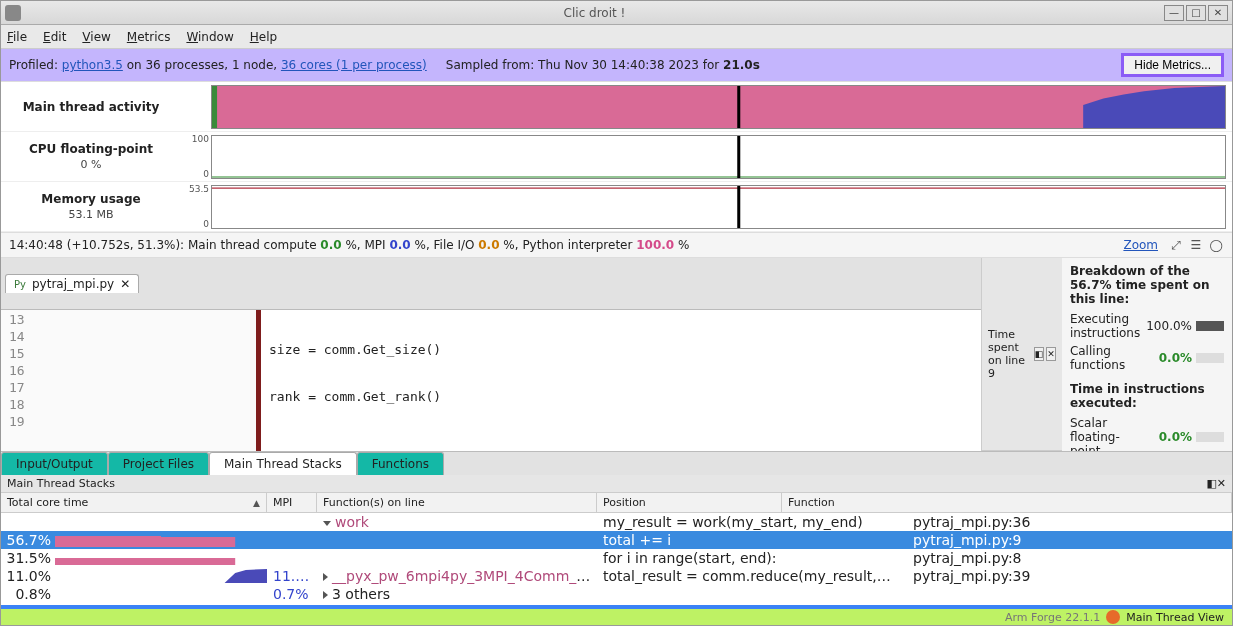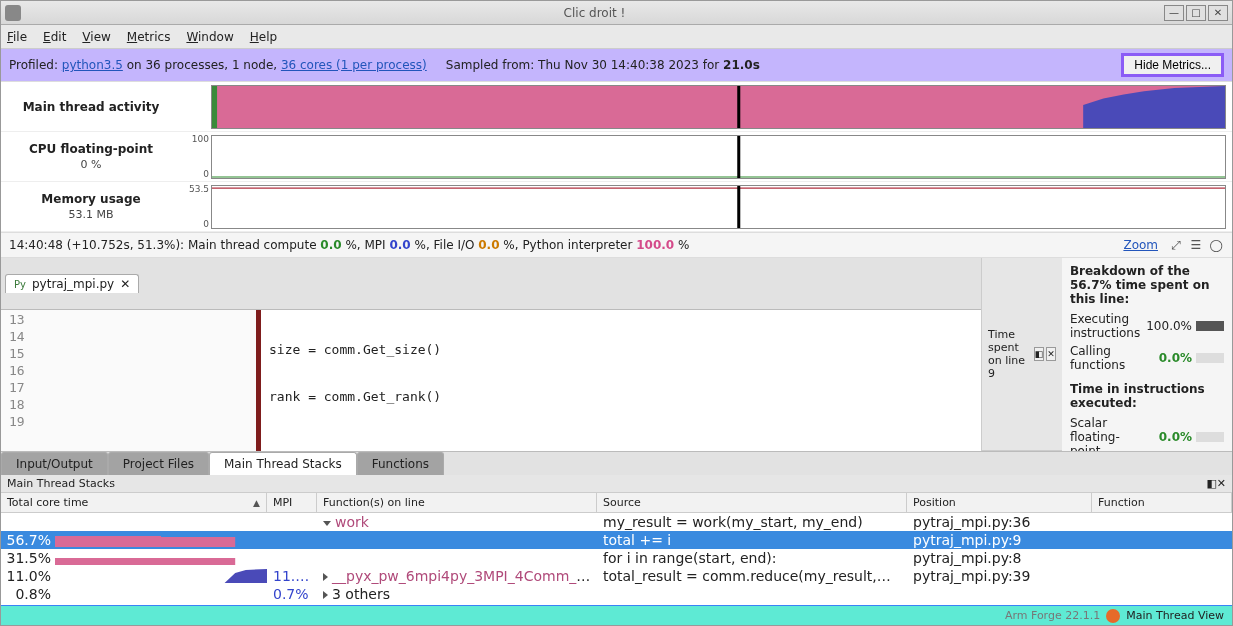--- a/index.html
+++ b/index.html
@@ -46,21 +46,21 @@
 .sidehead .spacer { flex: 1; }
 .sidehead .sbtn { width: 14px; height: 14px; border: 1px solid #999; margin-left: 2px; font-size: 9px; display: flex; align-items: center; justify-content: center; background: #f0f0f0; }
 .sidebody { padding: 6px 8px; font-size: 12px; overflow: hidden; }
 .sidebody .bold { font-weight: bold; margin-bottom: 4px; }
 .brow { display: flex; align-items: center; padding: 2px 0; }
 .brow .blabel { flex: 1; }
 .brow .bval { width: 46px; text-align: right; }
 .brow .bbar { width: 28px; height: 10px; margin-left: 4px; background: #ddd; position: relative; }
 .brow .bbar .fill { position: absolute; left: 0; top: 0; bottom: 0; background: #555; }
 .bottomtabs { display: flex; background: #e2e2e2; border-top: 1px solid #bbb; }
-.btab { padding: 4px 14px; border: 1px solid #aaa; border-bottom: none; background: #a3a3a3; margin-right: 0; cursor: pointer; border-radius: 3px 3px 0 0; }
+.btab { padding: 4px 14px; border: 1px solid #aaa; border-bottom: none; background: #14b8a6; margin-right: 0; cursor: pointer; border-radius: 3px 3px 0 0; }
 .btab.active { background: #fff; font-weight: 500; }
 .stackpanel { background: #fff; display: flex; flex-direction: column; height: 130px; }
 .stackhead { padding: 2px 6px; background: #e6e6e6; border-bottom: 1px solid #ccc; display: flex; align-items: center; font-size: 11px; }
 .stackhead .spacer { flex: 1; }
 .colhead { display: flex; background: #f2f2f2; border-bottom: 1px solid #ccc; font-size: 11px; }
 .colhead div { padding: 3px 6px; border-right: 1px solid #ccc; }
 .c1 { width: 266px; display: flex; align-items: center; }
 .c2 { width: 50px; }
 .c3 { width: 280px; }
 .c4 { width: 310px; }
@@ -69,21 +69,21 @@
 .rows { overflow: hidden; font-size: 14px; }
 .row { display: flex; height: 18px; align-items: center; }
 .row.sel { background: #3a8adf; color: #fff; }
 .row > div { padding: 0 6px; overflow: hidden; white-space: nowrap; text-overflow: ellipsis; }
 .row .c1 { display: flex; align-items: center; gap: 0; padding: 0; }
 .pct { width: 54px; text-align: right; padding-right: 4px; }
 .spark { flex: 1; height: 14px; position: relative; }
 .funclink { color: #b04a7a; }
 .tri { display: inline-block; width: 0; height: 0; border-left: 4px solid transparent; border-right: 4px solid transparent; border-top: 5px solid #555; margin-right: 4px; vertical-align: middle; }
 .tri.right { border-top: 4px solid transparent; border-bottom: 4px solid transparent; border-left: 5px solid #555; border-right: none; }
-.footer { height: 20px; background: #5eead4; border-top: 1px solid #3b82f6; display: flex; align-items: center; padding: 0 8px; font-size: 11px; color: #777; }
+.footer { height: 20px; background: #bef264; border-top: 4px solid #3b82f6; display: flex; align-items: center; padding: 0 8px; font-size: 11px; color: #777; }
 .footer .spacer { flex: 1; }
 .footicon { width: 14px; height: 14px; background: #e66a2a; border-radius: 50%; margin: 0 6px; }
 .sorticon { margin-left: auto; font-size: 9px; color: #555; }
 </style>
 </head>
 <body>
 
 <div class="titlebar">
   <div class="sysicon"></div>
   <div class="title">Clic droit !</div>
@@ -244,21 +244,20 @@
     <span class="sbtn">◧</span>
     <span class="sbtn">✕</span>
   </div>
   <div class="colhead">
     <div class="c1">
         <span>Total core time</span>
         <span class="sorticon">▲</span>
       </div>
     <div class="c2">MPI</div>
     <div class="c3">Function(s) on line</div>
-    <div class="c4">Source</div>
     <div class="c5">Position</div>
     <div class="c6">Function</div>
   </div>
   <div class="rows">
     <div class="row">
       <div class="c1">
           <span class="pct"></span>
           <span class="spark"></span>
         </div>
       <div class="c2"></div>

